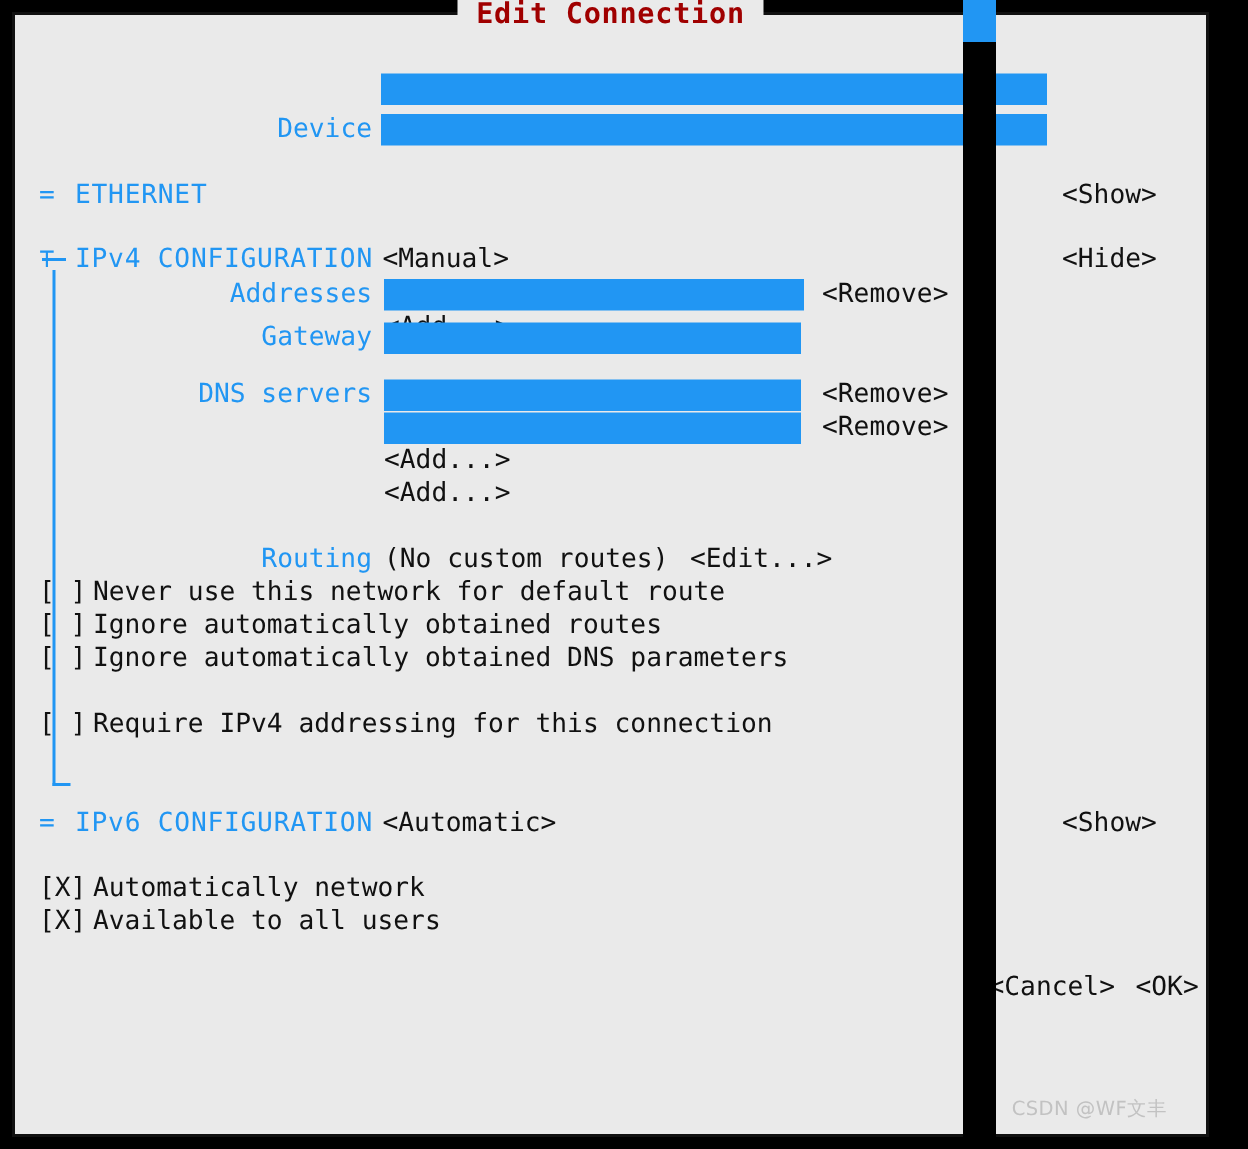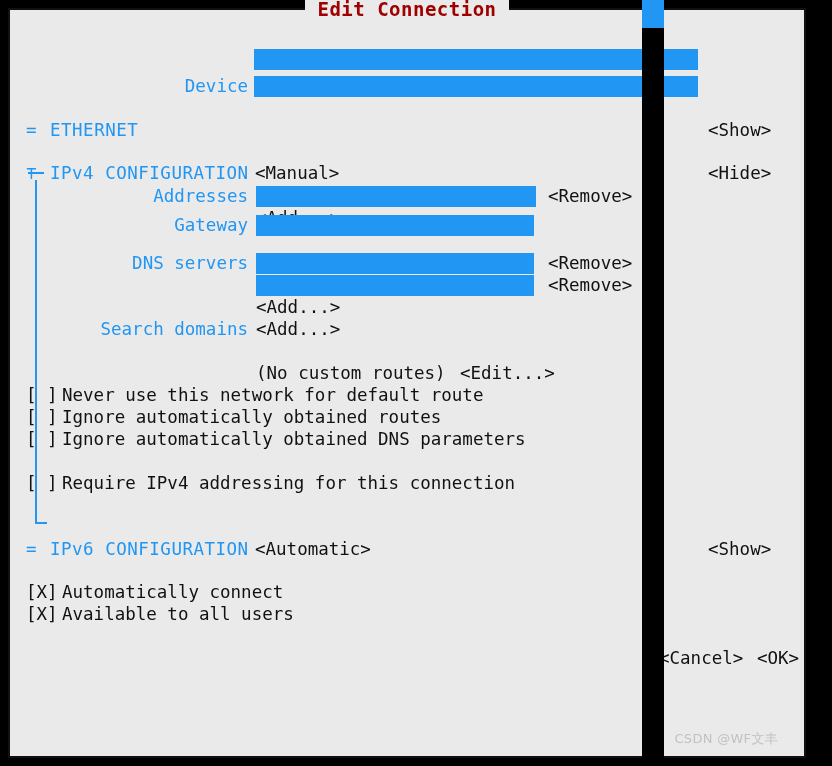--- a/index.html
+++ b/index.html
@@ -256,25 +256,25 @@
           
         </span>
         <span class="btn" style="left:538px; top:0;">&lt;Remove&gt;</span>
       </div>
 
       <div class="row" style="top:286px;">
         <span class="btn" style="left:246px; top:0;">&lt;Add...&gt;</span>
       </div>
 
       <div class="row" style="top:308px;">
-        <span class="label" style="left:0; width:238px; top:0;">Search domains</span>
         <span class="btn" style="left:246px; top:0;">&lt;Add...&gt;</span>
       </div>
 
       <div class="row" style="top:352px;">
+        <span class="label" style="left:0; width:238px; top:0;">Routing</span>
         <span class="plain" style="left:246px; top:0;">(No custom routes)</span>
         <span class="btn" style="left:450px; top:0;">&lt;Edit...&gt;</span>
       </div>
 
       <div class="row" style="top:374px;">
         <span class="chk" style="left:16px; top:0;">[ ]</span>
         <span class="plain" style="left:52px; top:0;">Never use this network for default route</span>
       </div>
 
       <div class="row" style="top:396px;">
@@ -294,21 +294,21 @@
 
       <div class="row" style="top:528px;">
         <span class="sect-icon" style="left:16px; top:0;">=</span>
         <span class="sect-title" style="left:40px; top:0;">IPv6 CONFIGURATION</span>
         <span class="plain" style="left:245px; top:0;">&lt;Automatic&gt;</span>
         <span class="btn" style="left:698px; top:0;">&lt;Show&gt;</span>
       </div>
 
       <div class="row" style="top:571px;">
         <span class="chk" style="left:16px; top:0;">[X]</span>
-        <span class="plain" style="left:52px; top:0;">Automatically connect</span>
+        <span class="plain" style="left:52px; top:0;">Automatically network</span>
       </div>
 
       <div class="row" style="top:593px;">
         <span class="chk" style="left:16px; top:0;">[X]</span>
         <span class="plain" style="left:52px; top:0;">Available to all users</span>
       </div>
 
       <div class="row" style="top:637px;">
         <span class="btn" style="left:649px; top:0;">&lt;Cancel&gt;</span>
         <span class="btn" style="left:747px; top:0;">&lt;OK&gt;</span>

